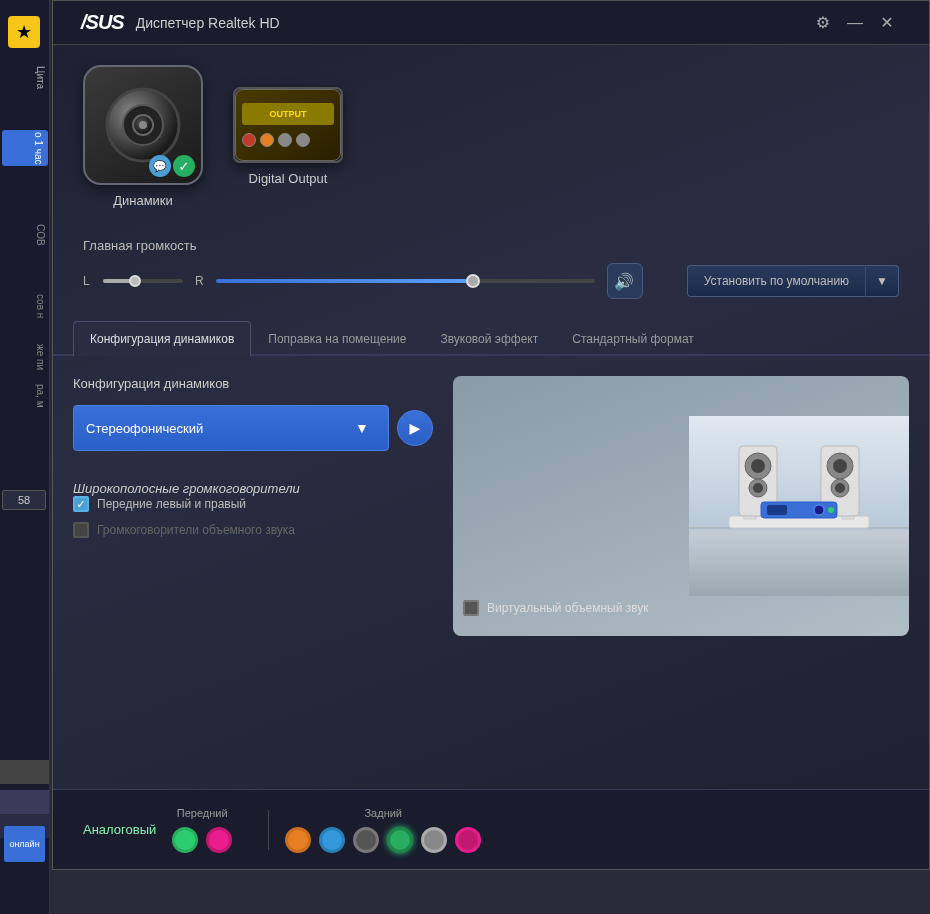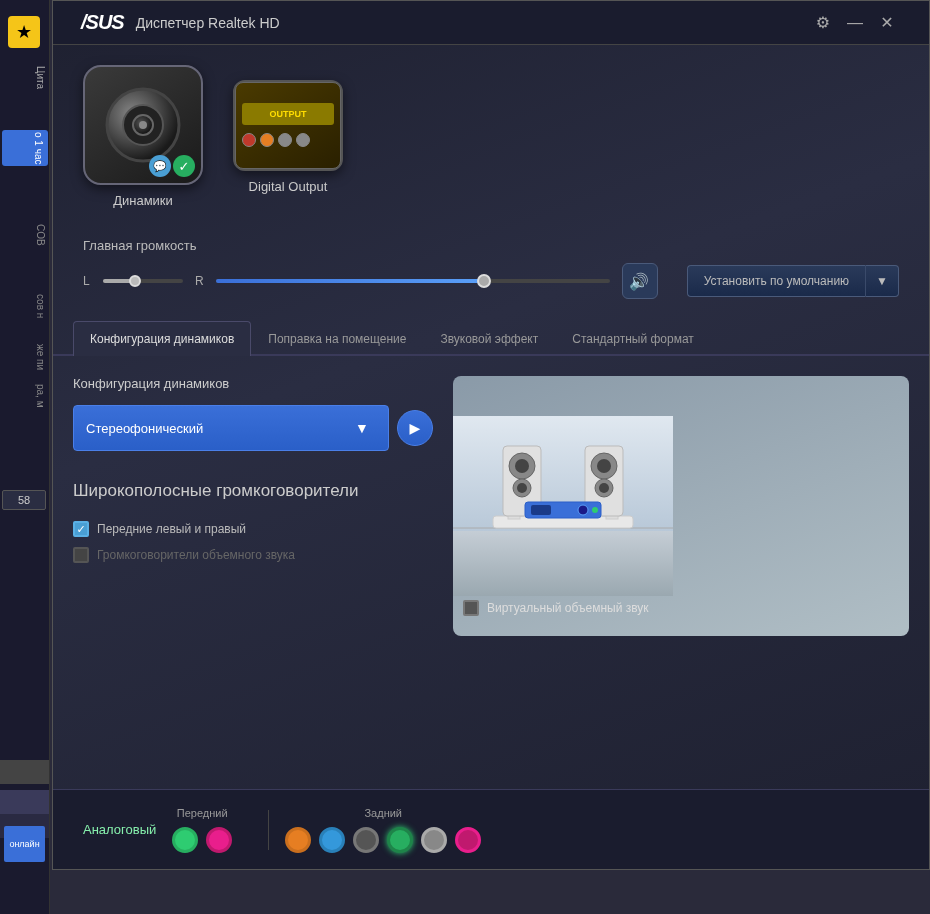--- a/index.html
+++ b/index.html
@@ -213,21 +213,21 @@
       background: #2a3a5a;
       border: 1px solid #4a5a7a;
       border-radius: 6px;
       display: flex; align-items: center; justify-content: center;
       font-size: 16px; cursor: pointer;
     }
     .set-default-btn {
       display: flex;
       align-items: center;
       gap: 0;
-      margin-left: 5px;
+      margin-left: 20px;
       padding-left: 12px;
     }
     .set-default-main {
       background: linear-gradient(180deg, #2a3a5a, #1a2a4a);
       border: 1px solid #4a5a7a;
       border-right: none;
       color: #bbb;
       font-size: 12px;
       padding: 8px 16px;
       border-radius: 4px 0 0 4px;
@@ -315,37 +315,38 @@
       border: 1px solid #4a7fe8;
       border-radius: 50%;
       display: flex; align-items: center; justify-content: center;
       color: #fff; font-size: 14px; cursor: pointer;
     }
 
     .speaker-image-area {
       flex: 1;
       background: linear-gradient(160deg, #8a9aa8, #b0bec5);
       border-radius: 8px;
-      display: flex; align-items: center; justify-content: flex-start;
+      display: flex; align-items: center; justify-content: flex-end;
       min-height: 260px;
       overflow: hidden;
       position: relative;
     }
     .stereo-svg {
       width: 220px; height: 180px;
     }
 
     
     .wideband-section {
       margin-top: 30px;
     }
     .wideband-label {
       color: #ccc;
-      font-size: 17px;
-      margin-bottom: 20px;
+      font-size: 13px;
+      margin-bottom: 0;
+      font-style: italic;
     }
     .checkbox-row {
       display: flex;
       align-items: center;
       gap: 8px;
       margin-bottom: 10px;
     }
     .checkbox-box {
       width: 16px; height: 16px;
       background: #4a9fd4;
@@ -476,21 +477,21 @@
         </svg>
         <div class="device-badge">
           <div class="badge-chat">💬</div>
           <div class="badge-check">✓</div>
         </div>
       </div>
       <span class="device-label">Динамики</span>
     </div>
 
     <div class="device-item">
-      <div class="device-icon-wrap" style="width:110px;height:91px;border-radius:12px;align-items:center;">
+      <div class="device-icon-wrap" style="width:110px;height:76px;border-radius:7px;align-items:center;">
         <div class="digital-icon" style="width:100%;height:100%;">
           <div class="digital-screen">OUTPUT</div>
           <div class="digital-controls">
             <div class="dctrl" style="background:#c0392b;"></div>
             <div class="dctrl" style="background:#e67e22;"></div>
             <div class="dctrl" style="background:#888;"></div>
             <div class="dctrl" style="background:#888;"></div>
           </div>
         </div>
       </div>

